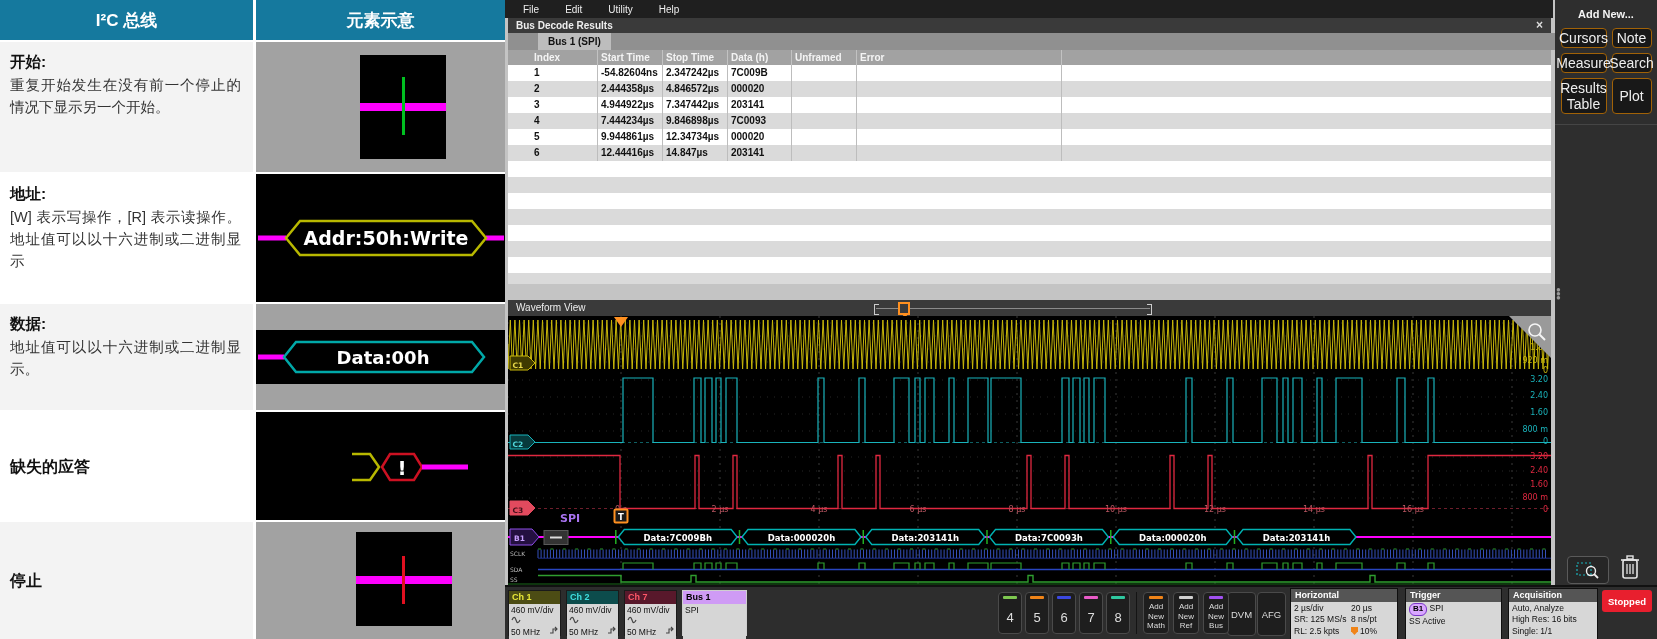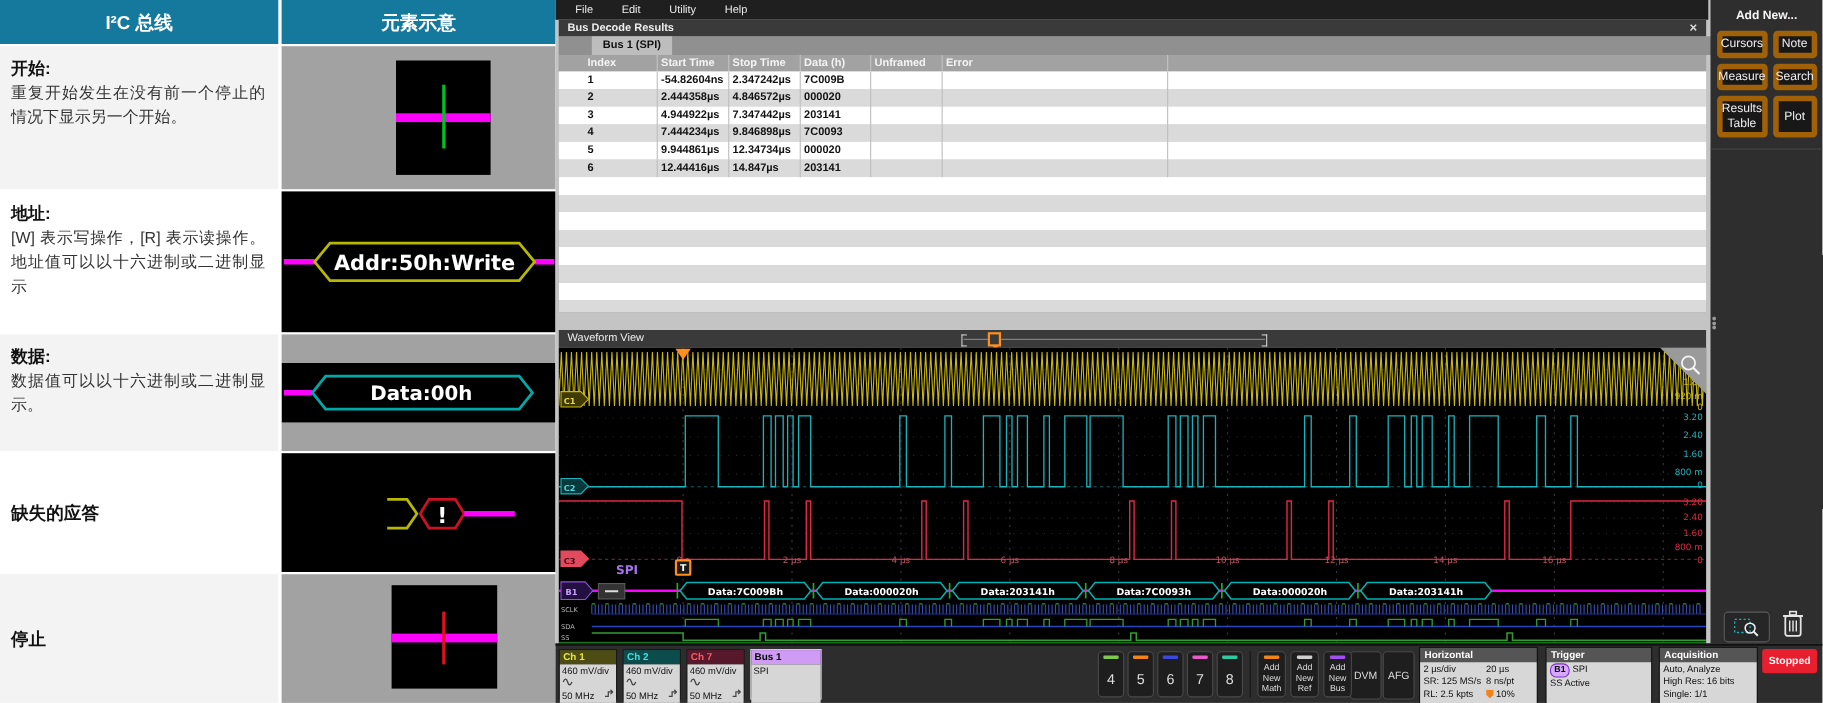--- a/index.html
+++ b/index.html
@@ -53,21 +53,21 @@
       border:2px solid #ff9020;background:#3a3a3a;}
   #wv-slider-marker:after{content:"";position:absolute;left:2px;top:10px;border:3px solid transparent;
       border-top:4px solid #ff9020;}
   #waveplot{position:absolute;left:0;top:16px;width:1043px;height:269px;background:#000;}
   svg text{font-family:"DejaVu Sans",sans-serif;}
   
   #rpanel{position:absolute;left:1050px;top:0;width:102px;height:585px;background:#2e2e2e;}
   #rp-title{color:#f5f5f5;font-weight:bold;font-size:11px;text-align:center;padding-top:8px;}
   #rp-buttons{display:flex;flex-wrap:wrap;gap:5px;justify-content:center;padding:8px 4px 10px 4px;
               border-bottom:1px solid #454545;}
-  .rp-btn{background:#181818;border:5px solid #a16207;border-radius:4px;color:#eee;font-size:11px;
+  .rp-btn{background:#181818;border:1px solid #a16207;border-radius:4px;color:#eee;font-size:14px;
           min-height:20px;display:flex;align-items:center;justify-content:center;text-align:center;
           padding:1px 2px;box-sizing:border-box;line-height:1.15;}
   .rp-col1{width:46px;} .rp-col2{width:40px;}
   #rp-dots{position:absolute;left:1px;top:288px;width:4px;color:#999;font-size:8px;line-height:4px;}
   #rp-zoombtn{position:absolute;left:12px;top:556px;width:40px;height:26px;background:#262626;
               border:1px solid #5a5a5a;border-radius:4px;display:flex;align-items:center;justify-content:center;}
   #rp-trash{position:absolute;left:62px;top:552px;width:26px;height:30px;}
   
   #bottombar{position:absolute;left:0;top:585px;width:1152px;height:54px;background:#2d2d2d;
              border-top:2px solid #111;box-sizing:border-box;}
@@ -125,21 +125,21 @@
       <svg width="249" height="128">
         <line x1="2" y1="64" x2="30" y2="64" stroke="#ff00ff" stroke-width="5"></line>
         <line x1="230" y1="64" x2="248" y2="64" stroke="#ff00ff" stroke-width="5"></line>
         <polygon points="30,64 44,47 216,47 230,64 216,81 44,81" fill="#000" stroke="#b8b800" stroke-width="2.5"></polygon>
         <text x="130" y="71" fill="#fff" font-size="19" font-weight="bold" text-anchor="middle">Addr:50h:Write</text>
       </svg>
     </div>
 
     <div class="dt-cell dt-text" style="left:0;top:304px;width:253px;height:106px;background:#f3f3f3">
       <div class="dt-title">数据:</div>
-      <div class="dt-desc">数据值可以以十六进制或二进制显示。</div>
+      <div class="dt-desc">地址值可以以十六进制或二进制显示。</div>
     </div>
     <div class="dt-cell dt-img" style="left:256px;top:304px;width:249px;height:106px;background:#a2a2a2">
       <div class="blackbox" style="left:0;top:26px;width:249px;height:54px">
         <svg width="249" height="54">
           <line x1="2" y1="27" x2="28" y2="27" stroke="#ff00ff" stroke-width="5"></line>
           <polygon points="28,27 40,12 216,12 228,27 216,42 40,42" fill="#000" stroke="#00a8a8" stroke-width="2.5"></polygon>
           <text x="127" y="34" fill="#fff" font-size="18" font-weight="bold" text-anchor="middle">Data:00h</text>
         </svg>
       </div>
     </div>

